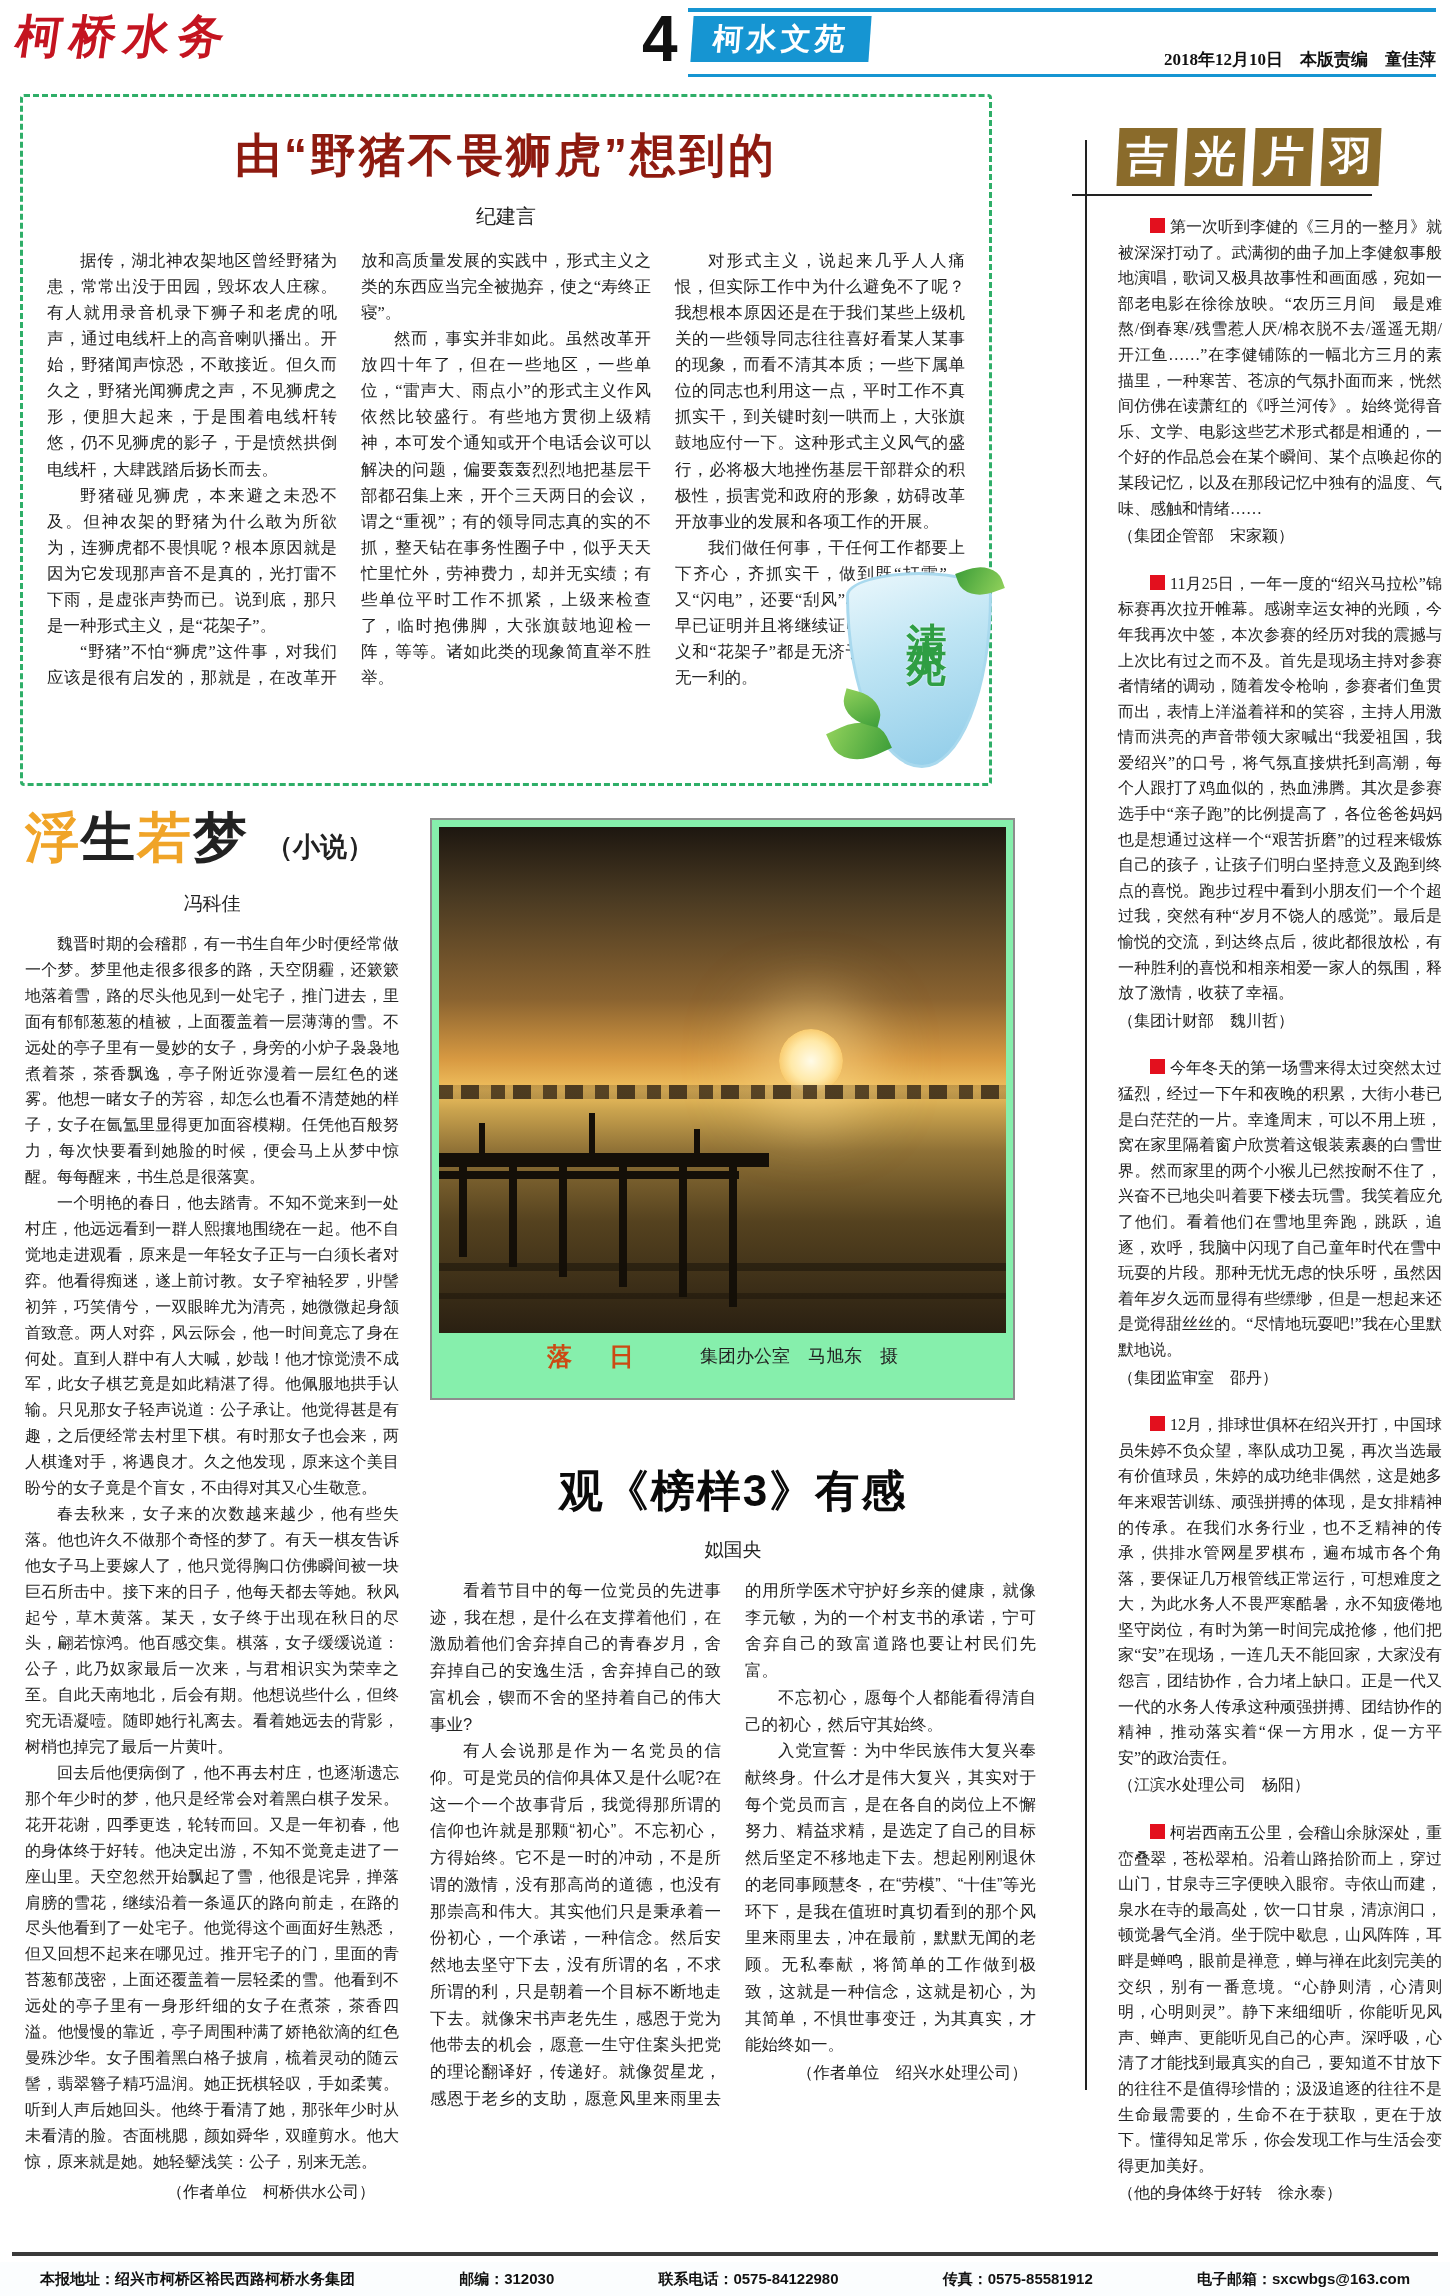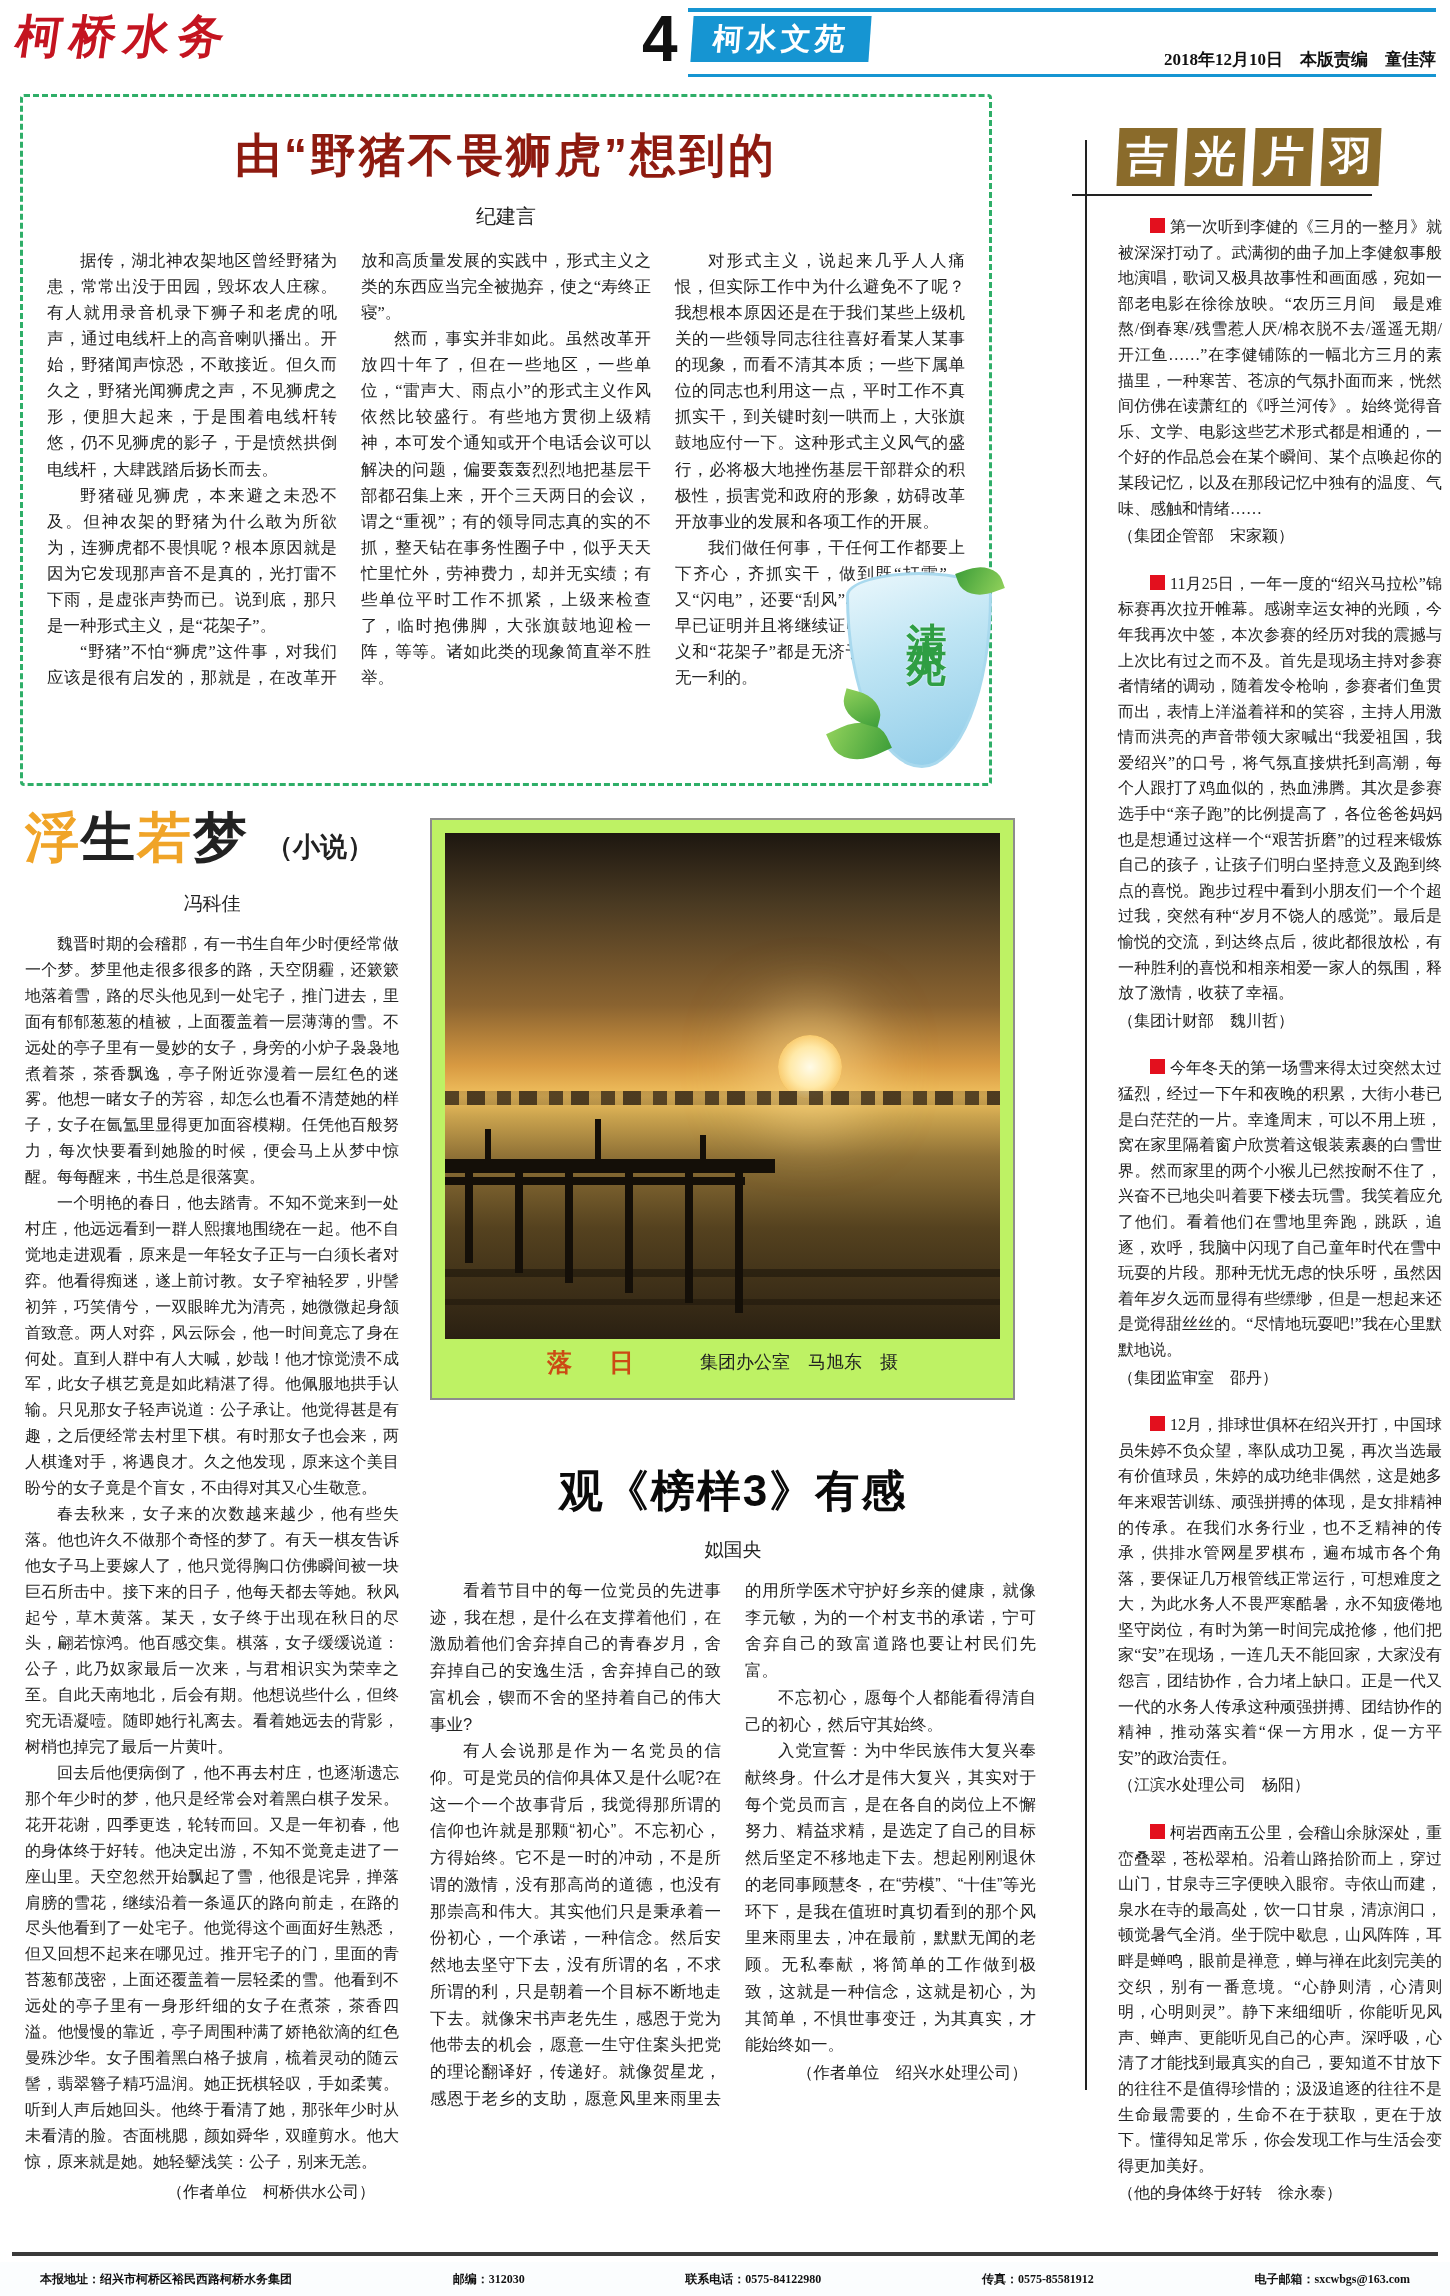--- a/index.html
+++ b/index.html
@@ -48,21 +48,21 @@
   .novel-title{text-align:left;font-size:54px;font-weight:bold;letter-spacing:2px;
     font-family:"Liberation Sans","DejaVu Sans",sans-serif;}
   .novel-title .accent{color:#f0a428;}
   .novel-title .sub{font-size:27px;font-weight:bold;letter-spacing:0;}
   .novel-author{text-align:center;font-size:19px;margin:16px 0 14px 0;}
   .novel-body{font-size:16px;line-height:1.62;text-align:justify;}
   .novel-body p{margin:0;text-indent:2em;}
   .novel-body p.credit{text-indent:0;text-align:right;padding-right:1.5em;margin-top:4px;}
   
   .photo-frame{position:absolute;left:430px;top:818px;width:585px;height:582px;
-    border:2px solid #8d8d8d;box-sizing:border-box;background:#bef264;padding:13px;}
+    border:2px solid #8d8d8d;box-sizing:border-box;background:#86efac;padding:7px;}
   .photo{position:relative;width:100%;height:506px;overflow:hidden;
     background:linear-gradient(to bottom,
       #1d1710 0%,#4a3a22 14%,#8a6330 34%,#d89a42 46%,#f0c05e 52%,
       #caa34e 56%,#8f7136 64%,#55421f 78%,#2a2012 100%);}
   .photo .sun{position:absolute;left:60%;top:40%;width:64px;height:64px;border-radius:50%;
     background:radial-gradient(circle,#fffbe8 0%,#ffe9a8 45%,#f8c766 75%,rgba(248,199,102,0) 100%);
     box-shadow:0 0 60px 30px rgba(255,220,140,.55);}
   .photo .skyline{position:absolute;left:0;top:51%;width:100%;height:14px;
     background:repeating-linear-gradient(90deg,
       rgba(60,45,25,.85) 0 14px,rgba(60,45,25,.2) 14px 22px,
@@ -96,22 +96,22 @@
   .gx-item p{margin:0;font-size:16px;line-height:1.6;text-align:justify;}
   .gx-item .item-text{text-indent:2em;}
   .gx-item .bullet{display:inline-block;width:15px;height:15px;background:#e3101e;
     margin-right:5px;vertical-align:-1px;}
   .gx-item .item-credit{text-align:left;padding-right:.4em;margin-top:2px;}
   
   .footer-rule{position:absolute;left:12px;top:2252px;width:1426px;height:4px;background:#3a3a3a;}
   .footer{position:absolute;left:0;top:2262px;width:1450px;height:34px;
     display:flex;align-items:center;justify-content:space-between;
     padding:0 40px;box-sizing:border-box;
-    font-size:12px;font-weight:bold;color:#111;
-    font-family:Liberation Serif, serif;background:#fbfdfe;}
+    font-size:15px;font-weight:bold;color:#111;
+    font-family:Liberation Sans, sans-serif;background:#fbfdfe;}
 </style>
 </head>
 <body>
 
 <div class="masthead">柯桥水务</div>
 <div class="hdr-line top"></div>
 <div class="page-num">4</div>
 <div class="section-box">柯水文苑</div>
 <div class="dateline">2018年12月10日　本版责编　童佳萍</div>
 <div class="hdr-line bottom"></div>

